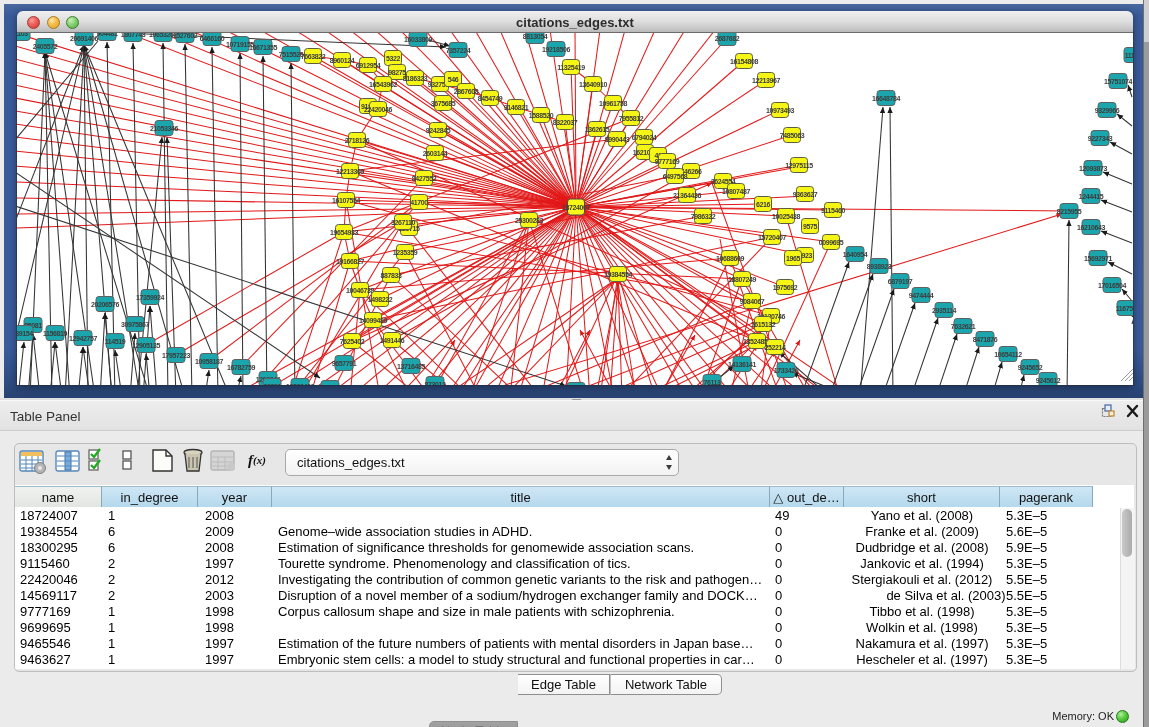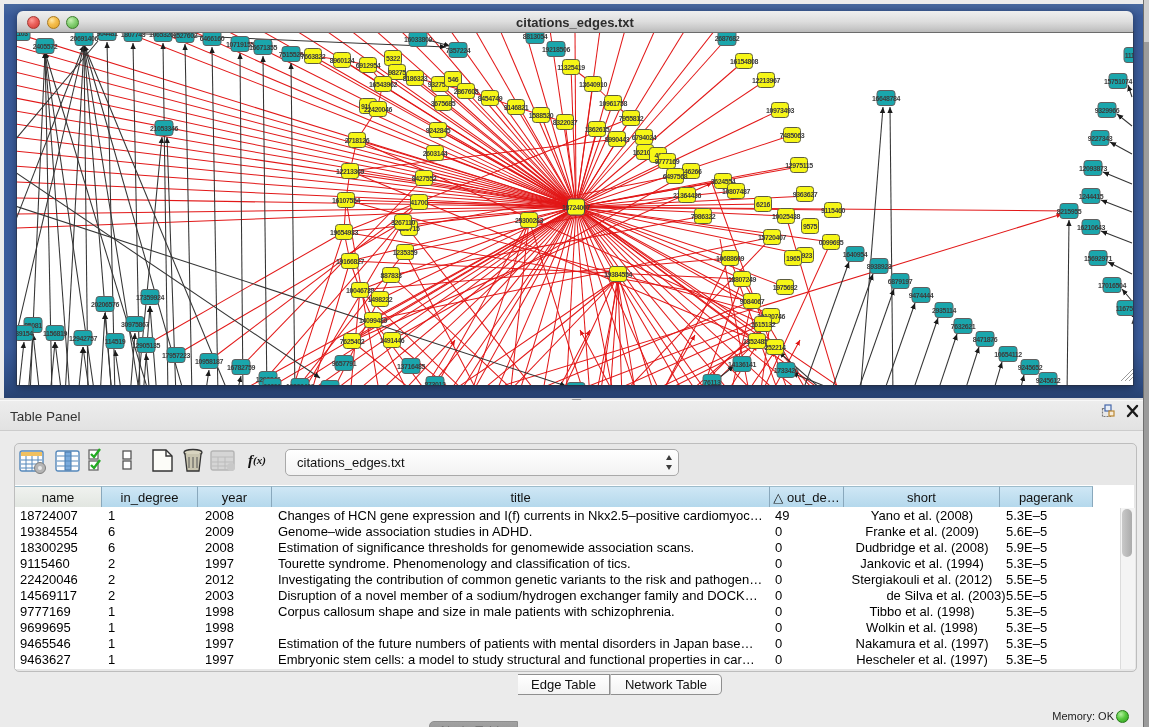--- a/index.html
+++ b/index.html
@@ -702,21 +702,20 @@
   <div class="hc" style="left:183px;width:74px;">year</div>
   <div class="hc" style="left:257px;width:498px;">title</div>
   <div class="hc" style="left:755px;width:74px;">△ out_de…</div>
   <div class="hc" style="left:829px;width:156px;">short</div>
   <div class="hc" style="left:985px;width:93px;">pagerank</div>
  </div>
  <div class="trow" style="top:508px">
 <span style="left:5px">18724007</span>
 <span style="left:93px">1</span>
 <span style="left:190px">2008</span>
-<span style="left:263px;width:492px;overflow:hidden;white-space:nowrap">Changes of HCN gene expression and I(f) currents in Nkx2.5–positive cardiomyoc…</span>
 <span style="left:760px">49</span>
 <span style="left:829px;width:156px;text-align:center">Yano et al. (2008)</span>
 <span style="left:991px">5.3E–5</span>
 </div>
 <div class="trow" style="top:524px">
 <span style="left:5px">19384554</span>
 <span style="left:93px">6</span>
 <span style="left:190px">2009</span>
 <span style="left:263px;width:492px;overflow:hidden;white-space:nowrap">Genome–wide association studies in ADHD.</span>
 <span style="left:760px">0</span>

